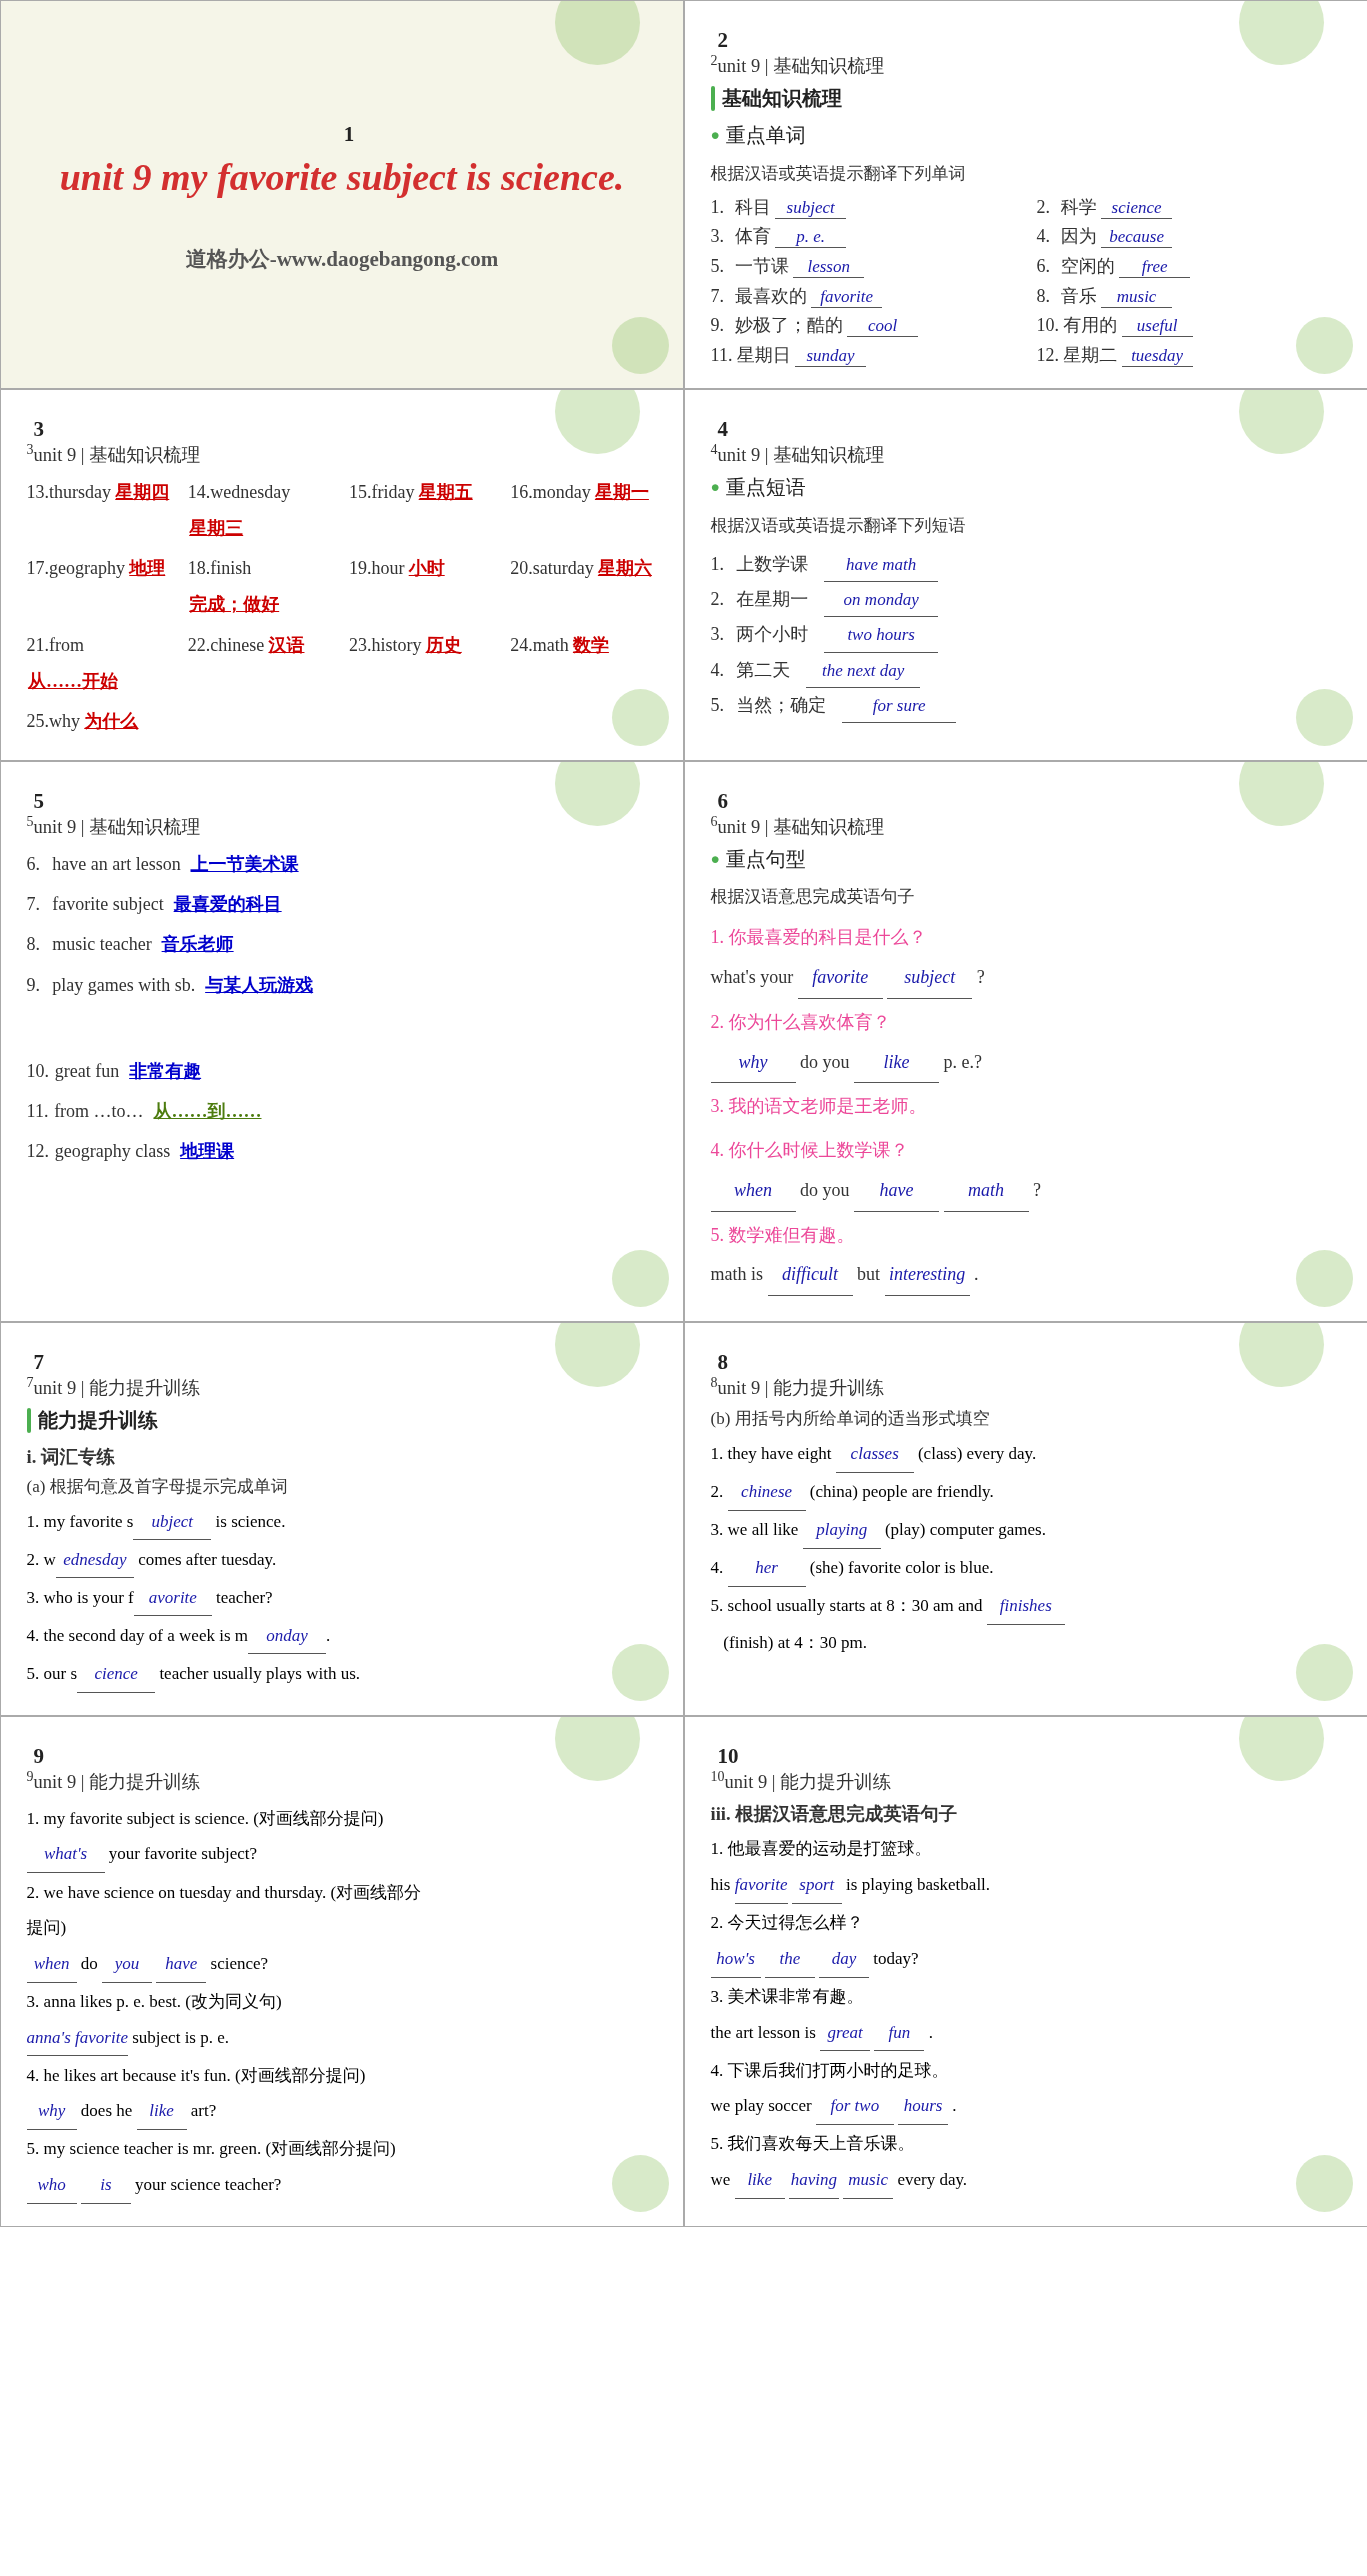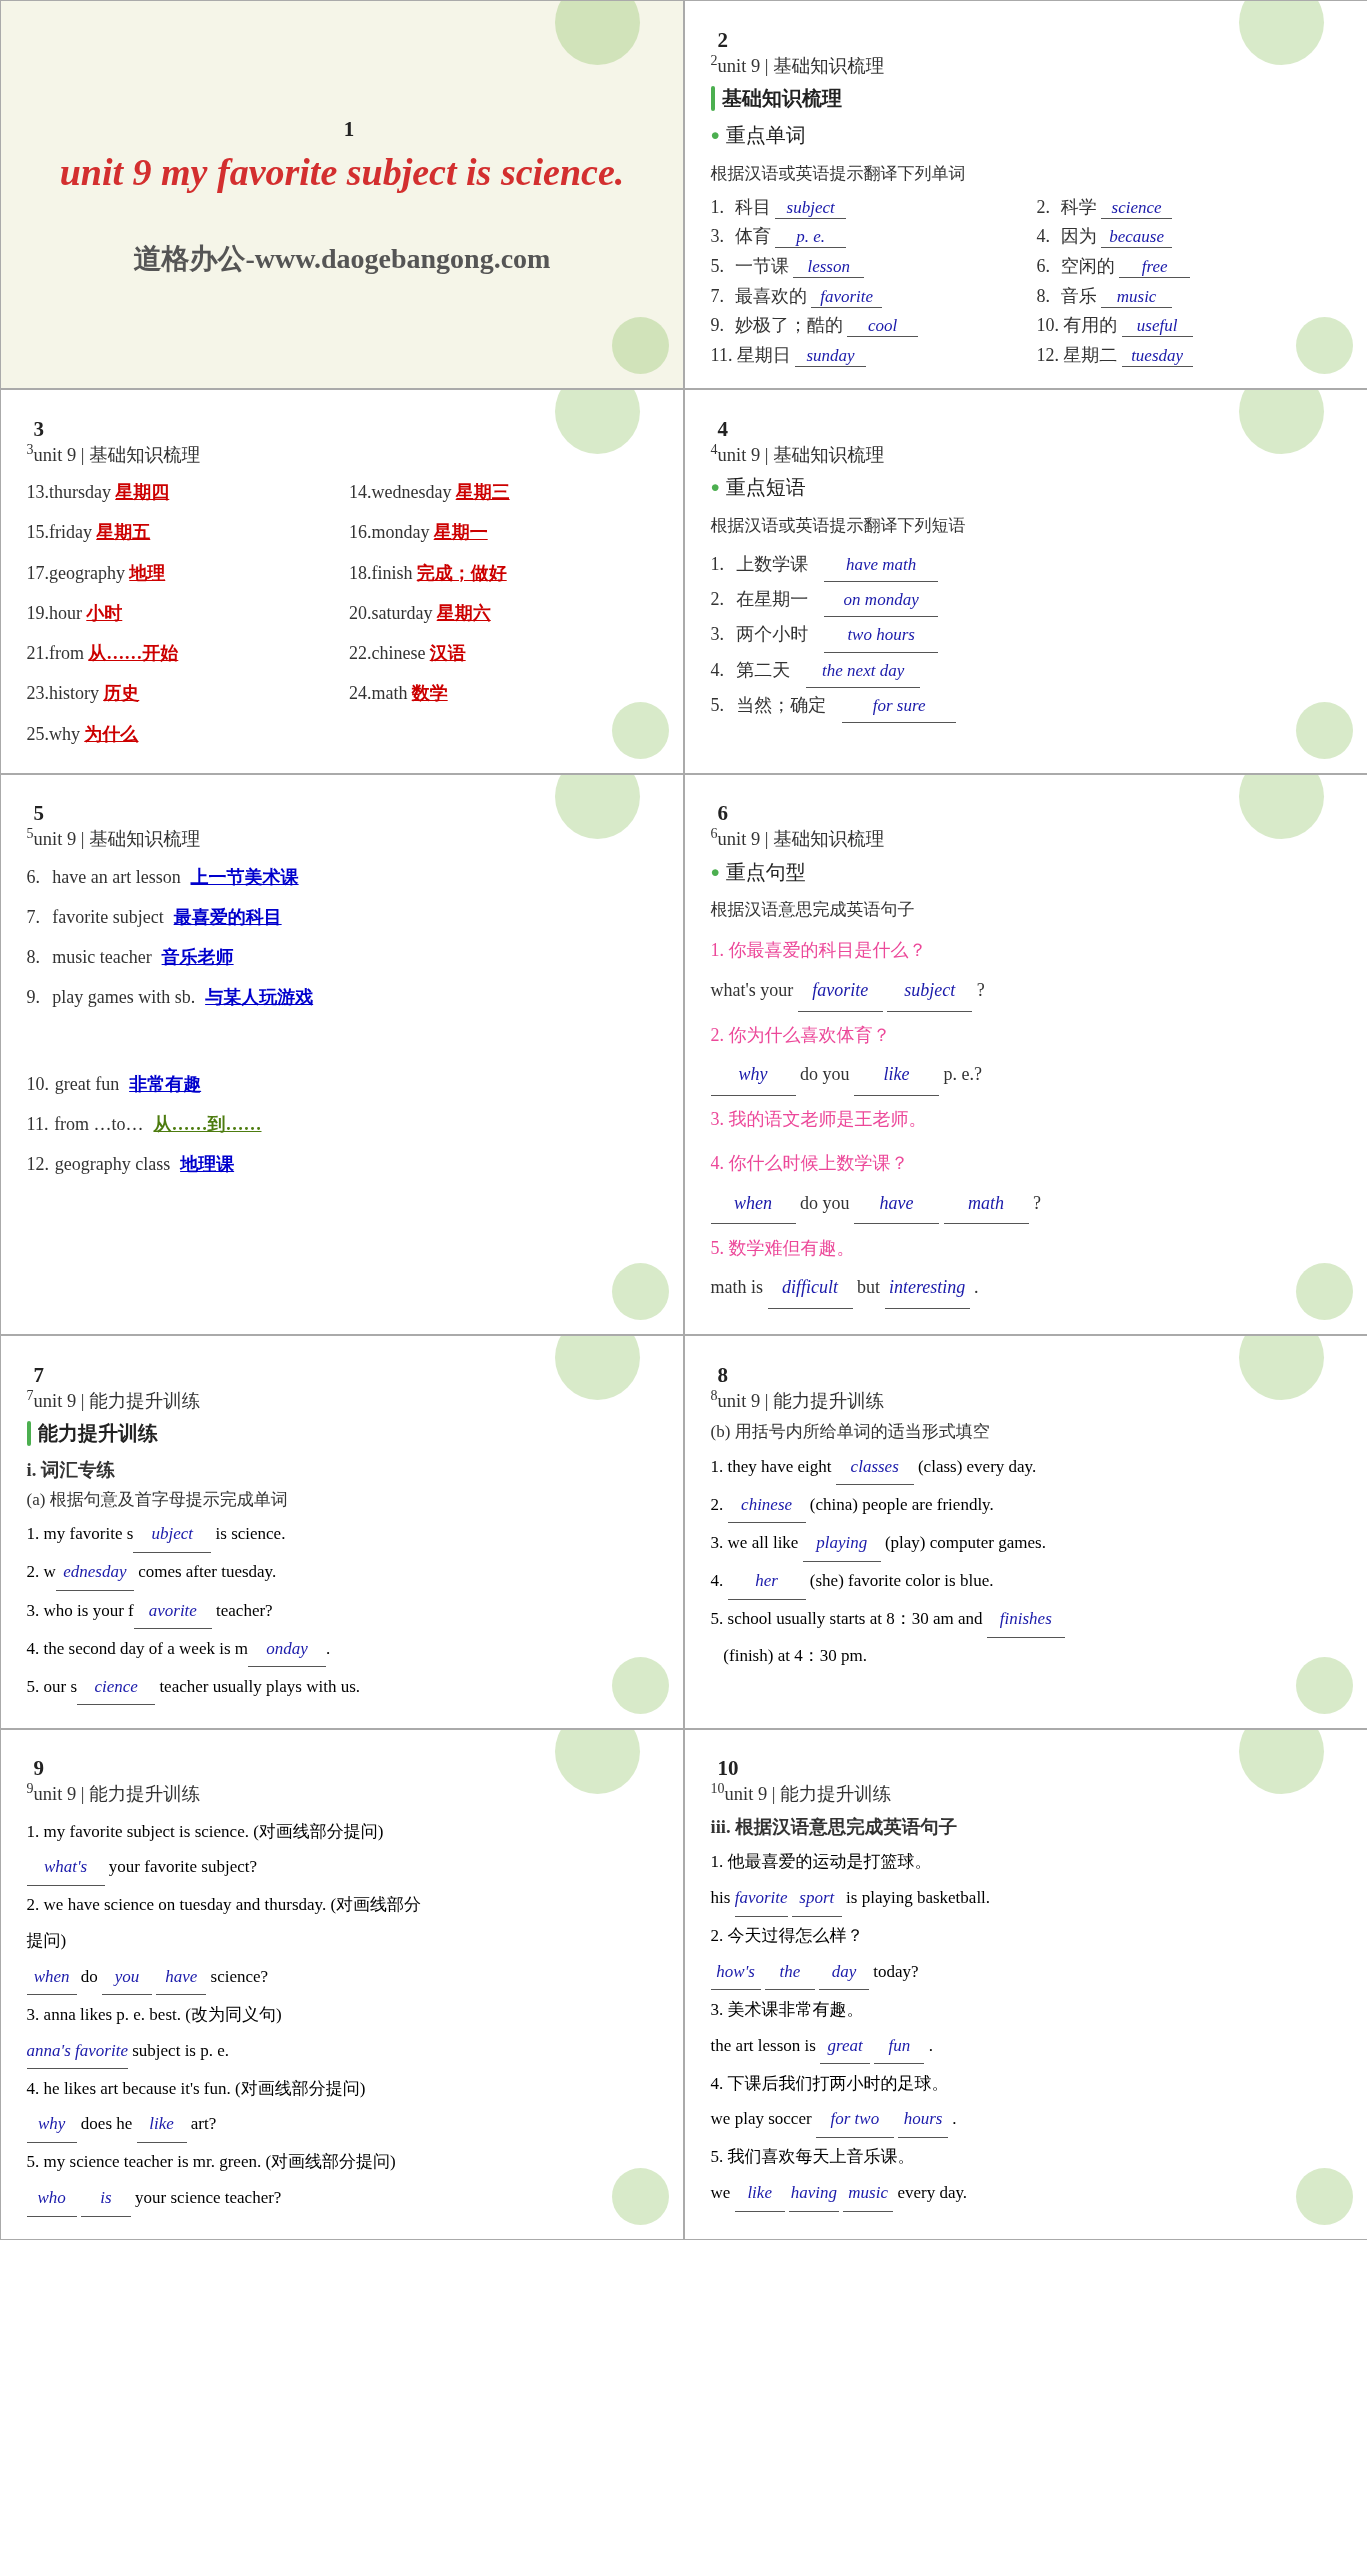--- a/index.html
+++ b/index.html
@@ -60,21 +60,21 @@
       color: #d32f2f;
       font-size: 38px;
       font-weight: bold;
       font-style: italic;
       text-align: center;
       line-height: 1.3;
       margin: 12px 0 43px 0;
     }
     .cell-1 .website {
       color: #555;
-      font-size: 28px;
+      font-size: 21px;
       font-weight: bold;
     }
 
     
     .unit-header {
       font-size: 18.5px;
       color: #333;
       margin-bottom: 7px;
       margin-top: 5.7px;
     }
@@ -141,21 +141,21 @@
       font-style: italic;
       min-width: 114px;
       display: inline-block;
       text-align: center;
       font-size: 17px;
     }
 
     
     .vocab-two-col {
       display: grid;
-      grid-template-columns: 1fr 1fr;
+      grid-template-columns: 1fr 1fr 1fr 1fr;
       gap: 4.3px 14px;
       font-size: 18px;
       line-height: 2;
     }
     .vocab-row {
       display: flex;
       align-items: baseline;
       flex-wrap: wrap;
     }
     .vocab-en { color: #333; margin-right: 2.8px; }

